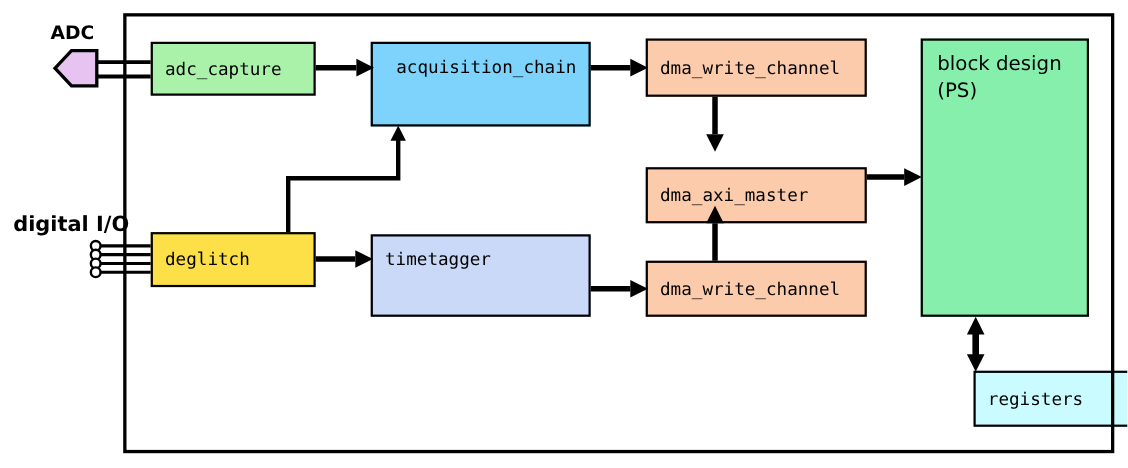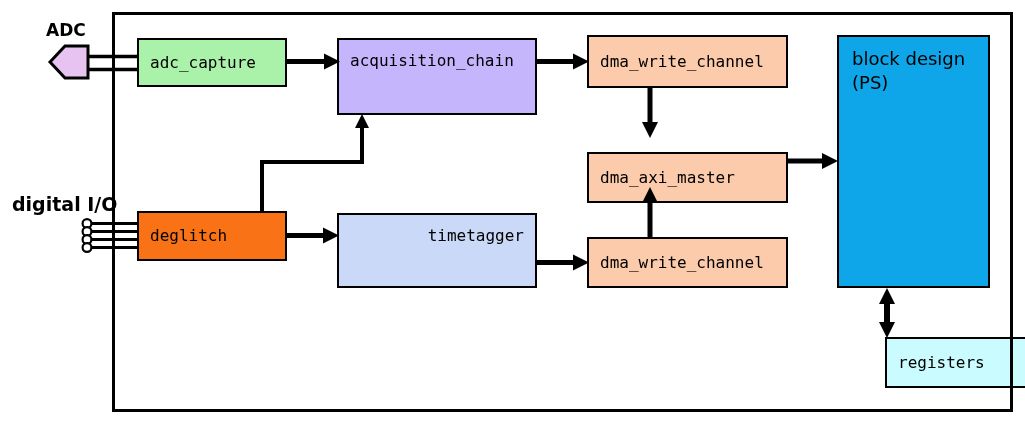--- a/index.html
+++ b/index.html
@@ -25,21 +25,21 @@
   .v-top{align-items:flex-start;padding:11px 11px;}
   #n-adc-capture      {left:137px;top:38px; width:150px;height:49px;}
   #n-acquisition-chain{left:337px;top:38px; width:200px;height:77px;}
   #n-dma-write-top    {left:587px;top:35px; width:201px;height:53px;}
   #n-block-design     {left:837px;top:35px; width:153px;height:253px;
                        font-family:"DejaVu Sans",sans-serif;font-size:18px;
                        flex-direction:column;align-items:flex-start;
                        padding:10px 13px;line-height:1.35;}
   #n-dma-axi          {left:587px;top:136px;width:201px;height:51px;}
   #n-deglitch         {left:137px;top:211px;width:150px;height:50px;}
-  #n-timetagger       {left:337px;top:213px;width:200px;height:75px;justify-content:flex-end;}
+  #n-timetagger       {left:337px;top:213px;width:200px;height:75px;}
   #n-dma-write-bottom {left:587px;top:237px;width:201px;height:51px;}
   #n-registers        {left:837px;top:337px;width:151px;height:51px;}
   .ext-label{
     position:absolute;
     font-family:"DejaVu Sans",sans-serif;
     font-weight:bold;color:#000;white-space:nowrap;
   }
   #label-adc{left:46px;top:20px;font-size:17px;}
   #label-digital-io{left:12px;top:193px;font-size:19px;}
   svg.overlay{position:absolute;left:0;top:0;pointer-events:none;}
@@ -49,38 +49,38 @@
 
 <div class="canvas">
 
   <div class="ext-label" id="label-adc">ADC</div>
   <div class="ext-label" id="label-digital-io">digital I/O</div>
 
   <div class="node v-center" id="n-adc-capture" style="background-color: rgb(170, 242, 170);">
     <span>adc_capture</span>
   </div>
 
-  <div class="node v-top" id="n-acquisition-chain" style="background-color: #c4b5fd;">
+  <div class="node v-top" id="n-acquisition-chain" style="background-color: #7dd3fc; justify-content: flex-end;">
     <span>acquisition_chain</span>
   </div>
 
   <div class="node v-center" id="n-dma-write-top" style="background-color: rgb(252, 203, 171);">
     <span>dma_write_channel</span>
   </div>
 
-  <div class="node" id="n-block-design" style="background-color: #0ea5e9;">
+  <div class="node" id="n-block-design" style="background-color: #86efac;">
     <span>block design</span>
     <span>(PS)</span>
   </div>
 
   <div class="node v-center" id="n-dma-axi" style="background-color: rgb(252, 203, 171); margin-top: 16px;">
     <span>dma_axi_master</span>
   </div>
 
-  <div class="node v-center" id="n-deglitch" style="background-color: #f97316;">
+  <div class="node v-center" id="n-deglitch" style="background-color: #fde047;">
     <span>deglitch</span>
   </div>
 
   <div class="node v-top" id="n-timetagger" style="background-color: rgb(201, 217, 247);">
     <span>timetagger</span>
   </div>
 
   <div class="node v-center" id="n-dma-write-bottom" style="background-color: rgb(252, 203, 171);">
     <span>dma_write_channel</span>
   </div>

